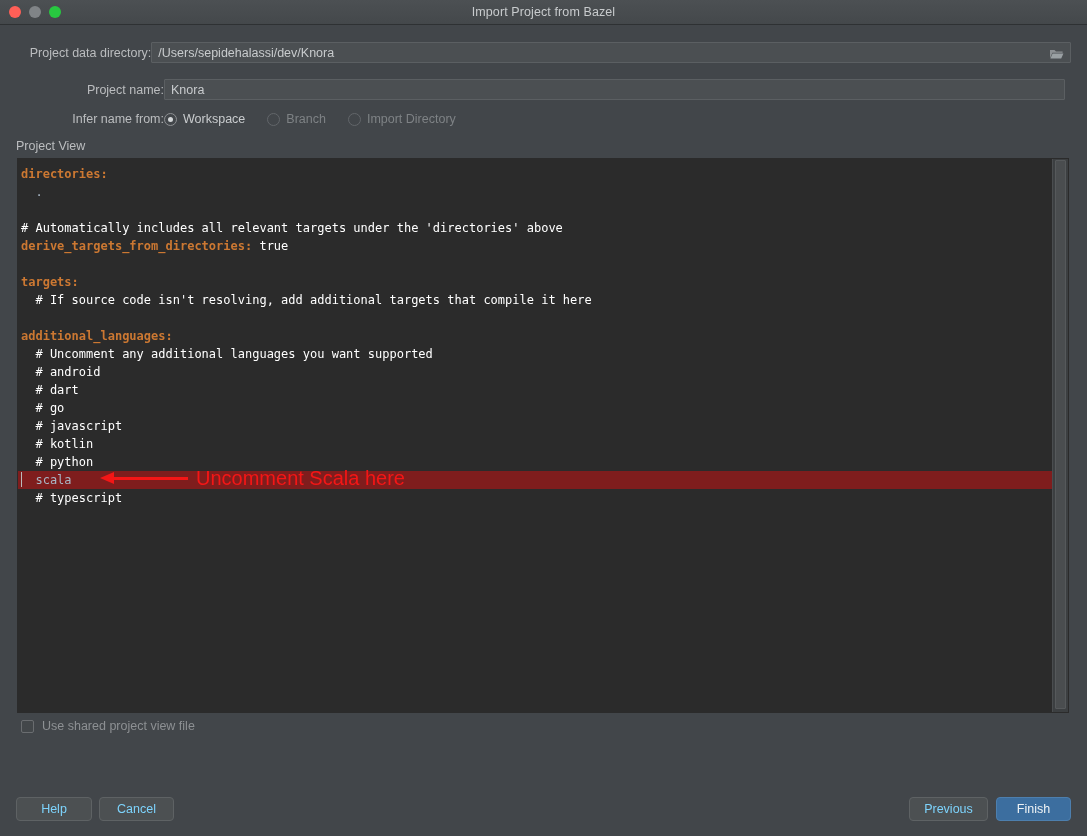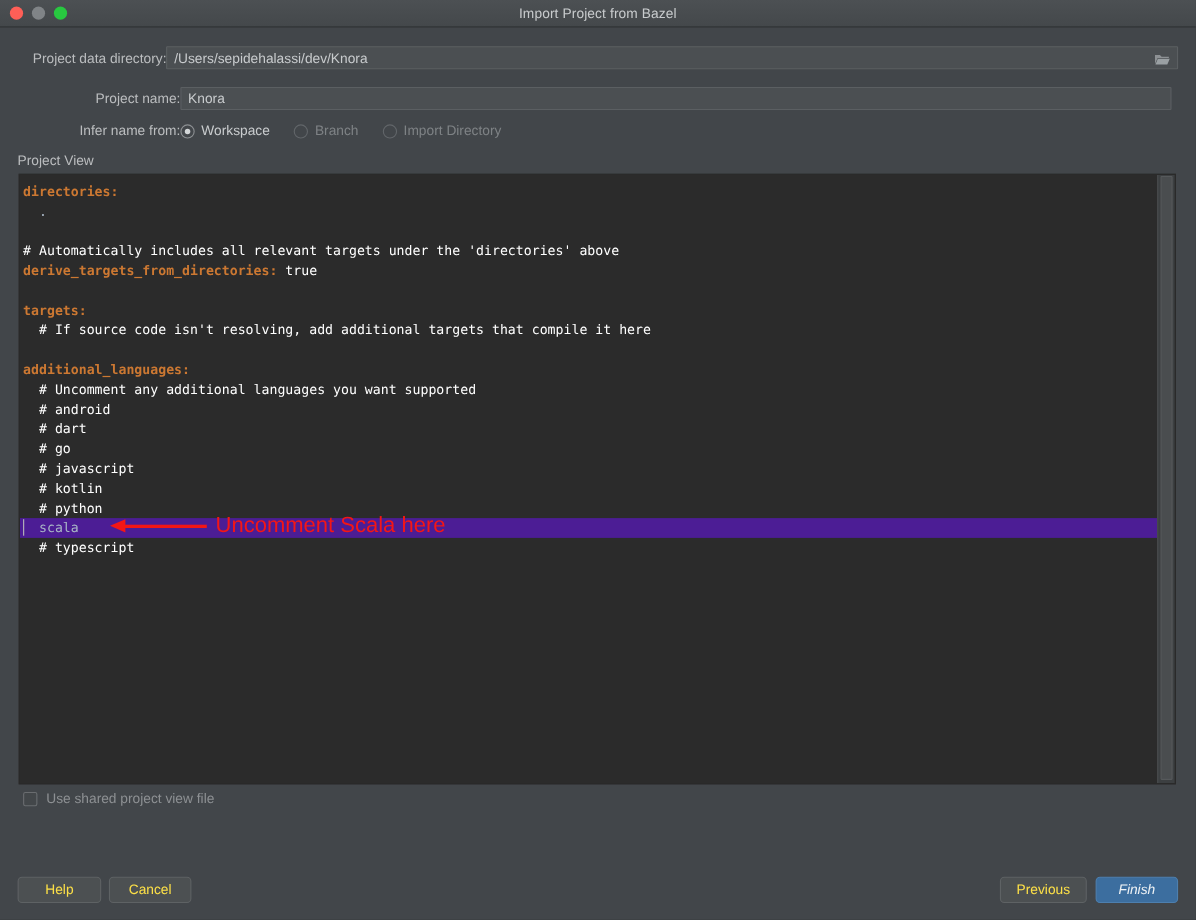--- a/index.html
+++ b/index.html
@@ -165,21 +165,21 @@
   }
   .code-line {
     height: 18px;
     line-height: 18px;
     white-space: pre;
     padding-left: 3px;
     color: #a9b7c6;
     position: relative;
   }
   .code-line.current {
-    background: #4c1d95;
+    background: #7f1d1d;
   }
   .tok-key     { color: #cc7832; font-weight: bold; }
   .tok-comment { color: #ffffff; }
   .tok-val     { color: #ffffff; }
   .tok-plain   { color: #a9b7c6; }
   .caret {
     position: absolute;
     left: 3px;
     top: 1px;
     width: 1px;
@@ -260,34 +260,33 @@
   #shared-label { font-size: 12.5px; color: #8d9093; white-space: nowrap; }
 
   
   .btn {
     height: 24px;
     min-width: 66px;
     padding: 0 14px;
     background: #4c5052;
     border: 1px solid #5e6264;
     border-radius: 4px;
-    color: #fde047;
+    color: #7dd3fc;
     font-size: 12.5px;
     font-family: "Liberation Sans", sans-serif;
     display: inline-flex;
     align-items: center;
     justify-content: center;
     box-sizing: border-box;
     cursor: pointer;
   }
   .btn.primary {
     background: #3c6e9f;
     border-color: #4d7fae;
     color: #eef2f5;
-    font-style: italic;
   }
   #btn-help   { position: absolute; left: 16px;  top: 797px; width: 76px; }
   #btn-cancel { position: absolute; left: 99px;  top: 797px; width: 75px; }
   #btn-prev   { position: absolute; left: 909px; top: 797px; width: 79px; }
   #btn-finish { position: absolute; left: 996px; top: 797px; width: 75px; }
 </style>
 </head>
 <body>
 
 <div id="dialog">

